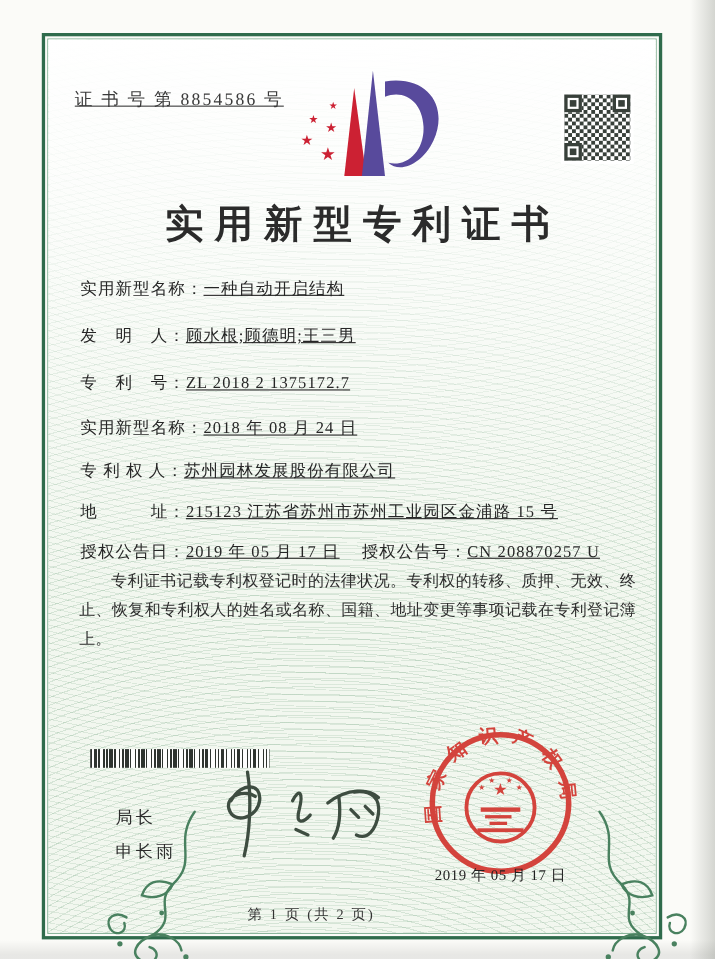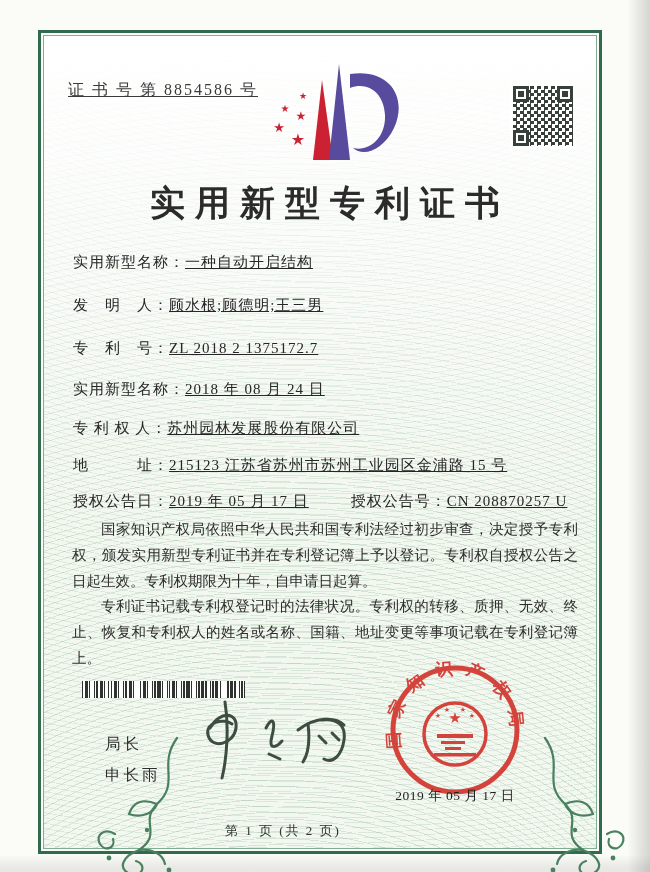--- a/index.html
+++ b/index.html
@@ -34,21 +34,21 @@
     background:repeating-conic-gradient(#38403a 0% 25%, #ffffff 0% 50%);
     background-size:7px 7px;}
   #qr .f{position:absolute;width:16px;height:16px;border:3px solid #38403a;background:#fff;box-sizing:border-box;}
   #qr .f::after{content:"";display:block;width:6px;height:6px;margin:2px;background:#38403a;}
   #qr .tl{left:0;top:0}#qr .tr{right:0;top:0}#qr .bl{left:0;bottom:0}
   #title{left:0;top:180px;width:650px;text-align:center;font-size:35px;font-weight:600;
     letter-spacing:10px;text-indent:10px;color:#2b2b2b;}
   .row{position:absolute;left:73px;font-size:15px;color:#262626;white-space:nowrap;}
   .flabel{display:inline-block;min-width:94px;letter-spacing:1px;}
   .fval{letter-spacing:1px;text-decoration:underline;}
-  .row2label{margin-left:42px;}
+  .row2label{margin-left:20px;}
   #paras{left:72px;top:517px;width:506px;font-size:14.5px;line-height:1.78;color:#2d2d2d;text-align:justify;}
   #paras p{margin:0;text-indent:2em;}
   #barcode{left:82px;top:681px;width:163px;height:17px;
     background:repeating-linear-gradient(90deg,
       #2e332f 0 1.5px,#fdfdfd 1.5px 3px,#2e332f 3px 6px,#fdfdfd 6px 7.5px,
       #2e332f 7.5px 8.5px,#fdfdfd 8.5px 12px,#2e332f 12px 13px,#fdfdfd 13px 14.5px);}
   #director{left:105px;top:728px;font-size:15.5px;color:#2c2c2c;line-height:31px;letter-spacing:3px;}
   #signature{left:172px;top:696px;width:180px;height:88px;}
   #seal{left:385px;top:660px;width:140px;height:140px;opacity:.93;}
   #seal-date{left:390px;top:787px;width:130px;text-align:center;font-size:13.5px;color:#1f1f1f;letter-spacing:0.5px;}
@@ -135,21 +135,20 @@
   <span class="flabel">专 利 权 人：</span><span class="fval">苏州园林发展股份有限公司</span>
 </div>
 <div class="row" style="top:456px">
   <span class="flabel">地　　　址：</span><span class="fval">215123 江苏省苏州市苏州工业园区金浦路 15 号</span>
 </div>
 <div class="row" style="top:492px">
   <span class="flabel">授权公告日：</span><span class="fval">2019 年 05 月 17 日</span><span class="flabel row2label" style="min-width:0">授权公告号：</span><span class="fval">CN 208870257 U</span>
 </div>
 
 <div id="paras" class="abs">
-  <p>国家知识产权局依照中华人民共和国专利法经过初步审查，决定授予专利权，颁发实用新型专利证书并在专利登记簿上予以登记。专利权自授权公告之日起生效。专利权期限为十年，自申请日起算。</p>
   <p>专利证书记载专利权登记时的法律状况。专利权的转移、质押、无效、终止、恢复和专利权人的姓名或名称、国籍、地址变更等事项记载在专利登记簿上。</p>
 </div>
 
 <div id="barcode" class="abs"></div>
 
 <div id="director" class="abs">
   <div>局长</div>
   <div>申长雨</div>
 </div>
 

